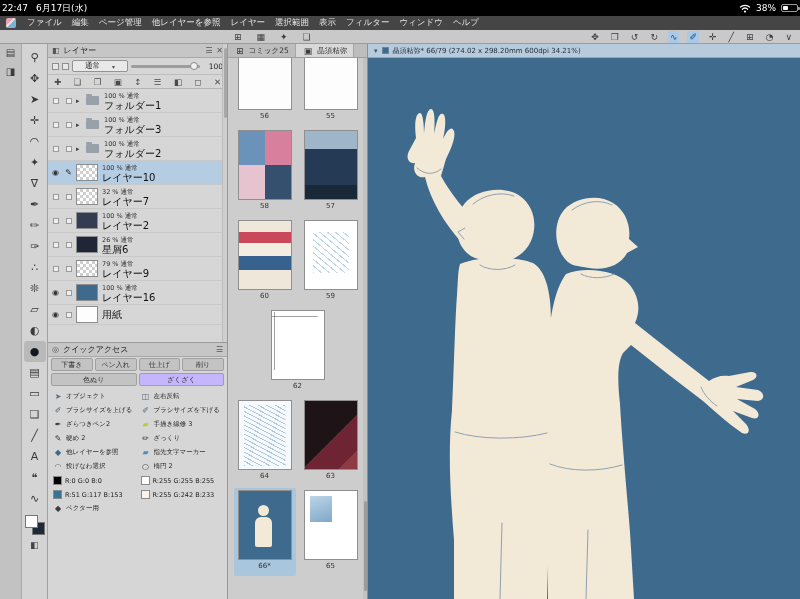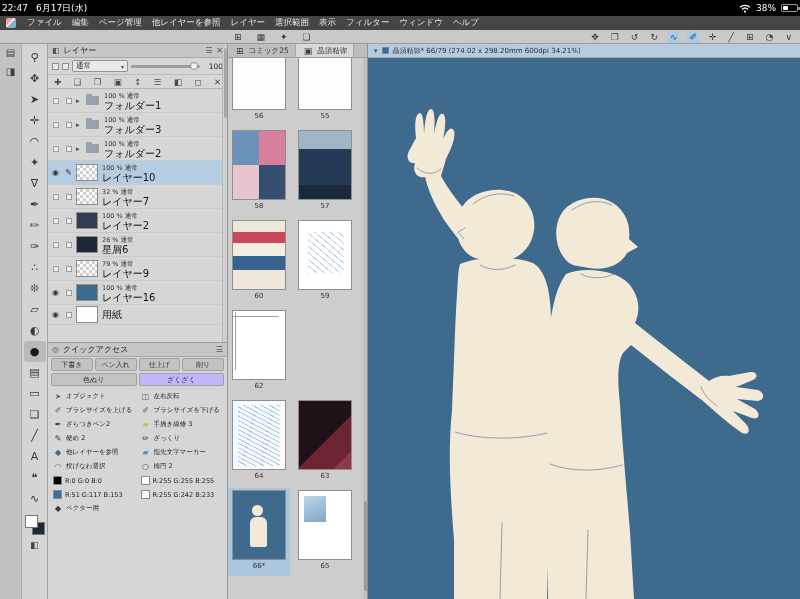--- a/index.html
+++ b/index.html
@@ -39,21 +39,21 @@
 .mini-icon{margin-top:5px;font-size:9px;color:#444}
 
 
 #leftpanel{position:absolute;top:44px;bottom:0;left:48px;width:180px;background:#d6d6d6;border-right:1px solid #979797;display:flex;flex-direction:column}
 .palette-header{height:14px;background:#c6c6c6;border-bottom:1px solid #a8a8a8;display:flex;align-items:center;padding:0 4px;gap:4px;flex:none}
 .ph-title{font-size:8px;color:#222;flex:1;white-space:nowrap}
 .ph-icon{font-size:8px;color:#555}
 #layer-section{height:298px;flex:none;display:flex;flex-direction:column;position:relative}
 .blend-row{height:17px;display:flex;align-items:center;gap:3px;padding:0 4px;border-bottom:1px solid #bdbdbd;flex:none}
 .cbox{width:7px;height:7px;border:1px solid #8f8f8f;background:#e8e8e8;flex:none}
-.dropdown{width:56px;height:12px;background:#e9e9e9;border:1px solid #939393;border-radius:2px;font-size:7.5px;color:#222;display:flex;align-items:center;padding:0 3px;justify-content:space-between;flex:none}
+.dropdown{width:56px;height:12px;background:#e9e9e9;border:1px solid #939393;border-radius:2px;font-size:7.5px;color:#222;display:flex;align-items:center;padding:0 12px;justify-content:space-between;flex:none}
 .dd-arrow{font-size:6px;color:#555}
 .slider{flex:1;height:3px;background:#9d9d9d;border-radius:2px;position:relative}
 .slider i{position:absolute;right:2px;top:-3px;width:8px;height:8px;border-radius:50%;background:#f2f2f2;border:1px solid #8a8a8a}
 .opacity-val{width:20px;font-size:7.5px;color:#222;text-align:right;flex:none}
 .layer-actions{height:14px;display:flex;align-items:center;justify-content:space-between;padding:0 6px;border-bottom:1px solid #b5b5b5;flex:none}
 .la-icon{font-size:8.5px;color:#4a4a4a}
 #layer-list{flex:1;overflow:hidden;position:relative}
 .lrow{height:24px;display:flex;align-items:center;gap:2px;padding:0 2px;border-bottom:1px solid #c9c9c9}
 .lrow.sel{background:#b5cde2}
 .lrow.paper{height:20px}
@@ -87,21 +87,21 @@
 .swatch{width:9px;height:9px;border:1px solid #8a8a8a;flex:none}
 .qa-label{font-size:6.5px;color:#222;white-space:nowrap;overflow:hidden}
 
 
 #pages{position:absolute;left:228px;top:44px;width:140px;bottom:0;background:#cdcdcd;border-right:1px solid #909090;overflow:hidden}
 .pg-tabs{height:14px;display:flex;background:#bdbdbd;border-bottom:1px solid #9e9e9e}
 .pg-tab{display:flex;align-items:center;gap:3px;padding:0 6px;font-size:7.5px;color:#333;border-right:1px solid #a5a5a5;white-space:nowrap}
 .pg-tab.sel{background:#d8d8d8}
 #page-rows{position:absolute;top:14px;left:0;right:0;bottom:0;overflow:hidden}
 #page-rows-inner{margin-top:-22px}
-.prow{height:90px;display:flex;gap:4px;padding-top:2px}
+.prow{height:90px;display:flex;justify-content:center;gap:4px;padding-top:2px}
 .pcell{width:62px;display:flex;flex-direction:column;align-items:center;border-radius:2px;padding:2px 2px 0}
 .pcell.sel{background:#a9c6dc}
 .pthumb{width:54px;height:70px;border:1px solid #8f8f8f;background:#fff;position:relative;overflow:hidden;flex:none}
 .pnum{font-size:7px;color:#333;line-height:13px}
 .pscroll{position:absolute;right:0;top:14px;bottom:0;width:4px;background:#c2c2c2}
 .pscroll i{position:absolute;left:0.5px;bottom:8px;width:3px;height:90px;background:#9b9b9b;border-radius:2px}
 .th-blank{background:#fdfdfd}
 .th-colorful{background:conic-gradient(from 0deg at 50% 50%,#d87f9e 0 25%,#35506e 0 50%,#e7c2cf 0 75%,#6b93ba 0)}
 .th-darkblue{background:linear-gradient(180deg,#9fb6c9 0 26%,#253a54 0 80%,#1a2938 0)}
 .th-cover{background:linear-gradient(180deg,#efe7da 0 16%,#c9485a 0 32%,#f2ece1 0 52%,#37618f 0 72%,#efe7da 0)}

